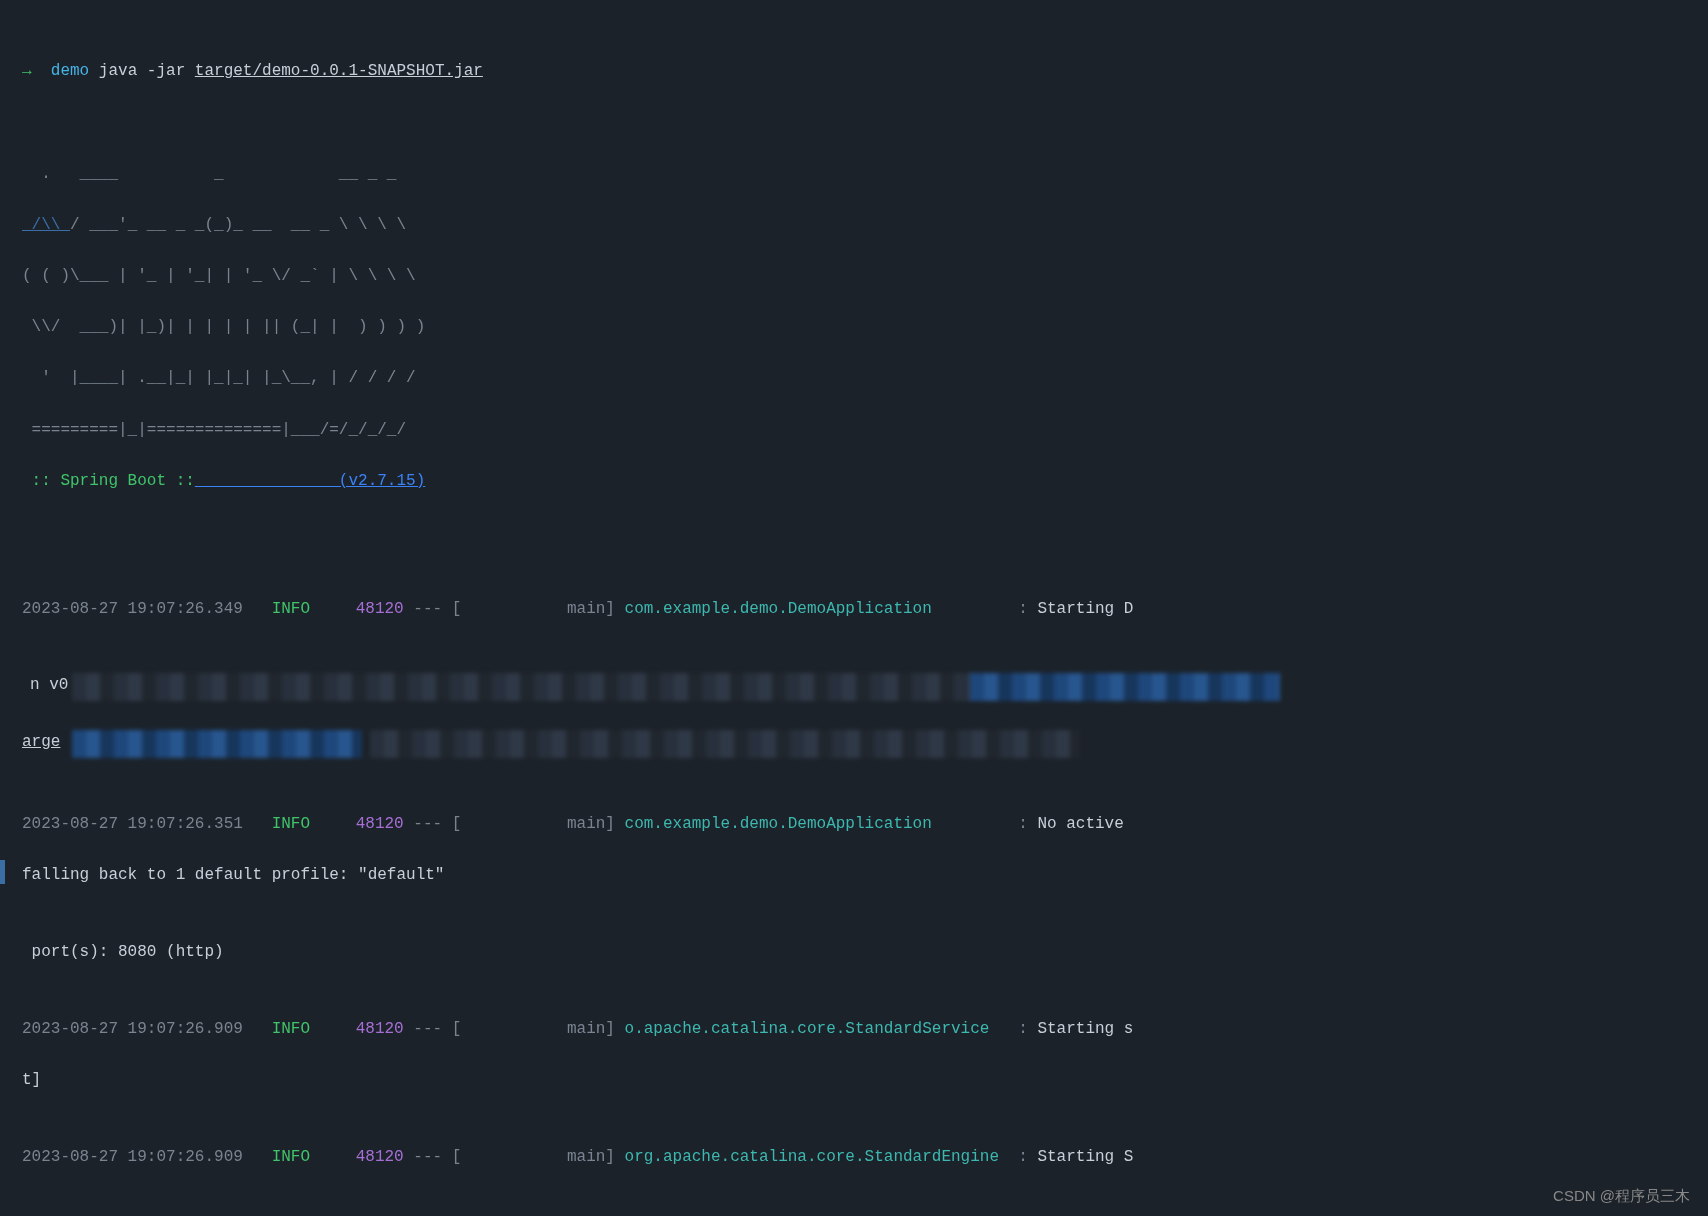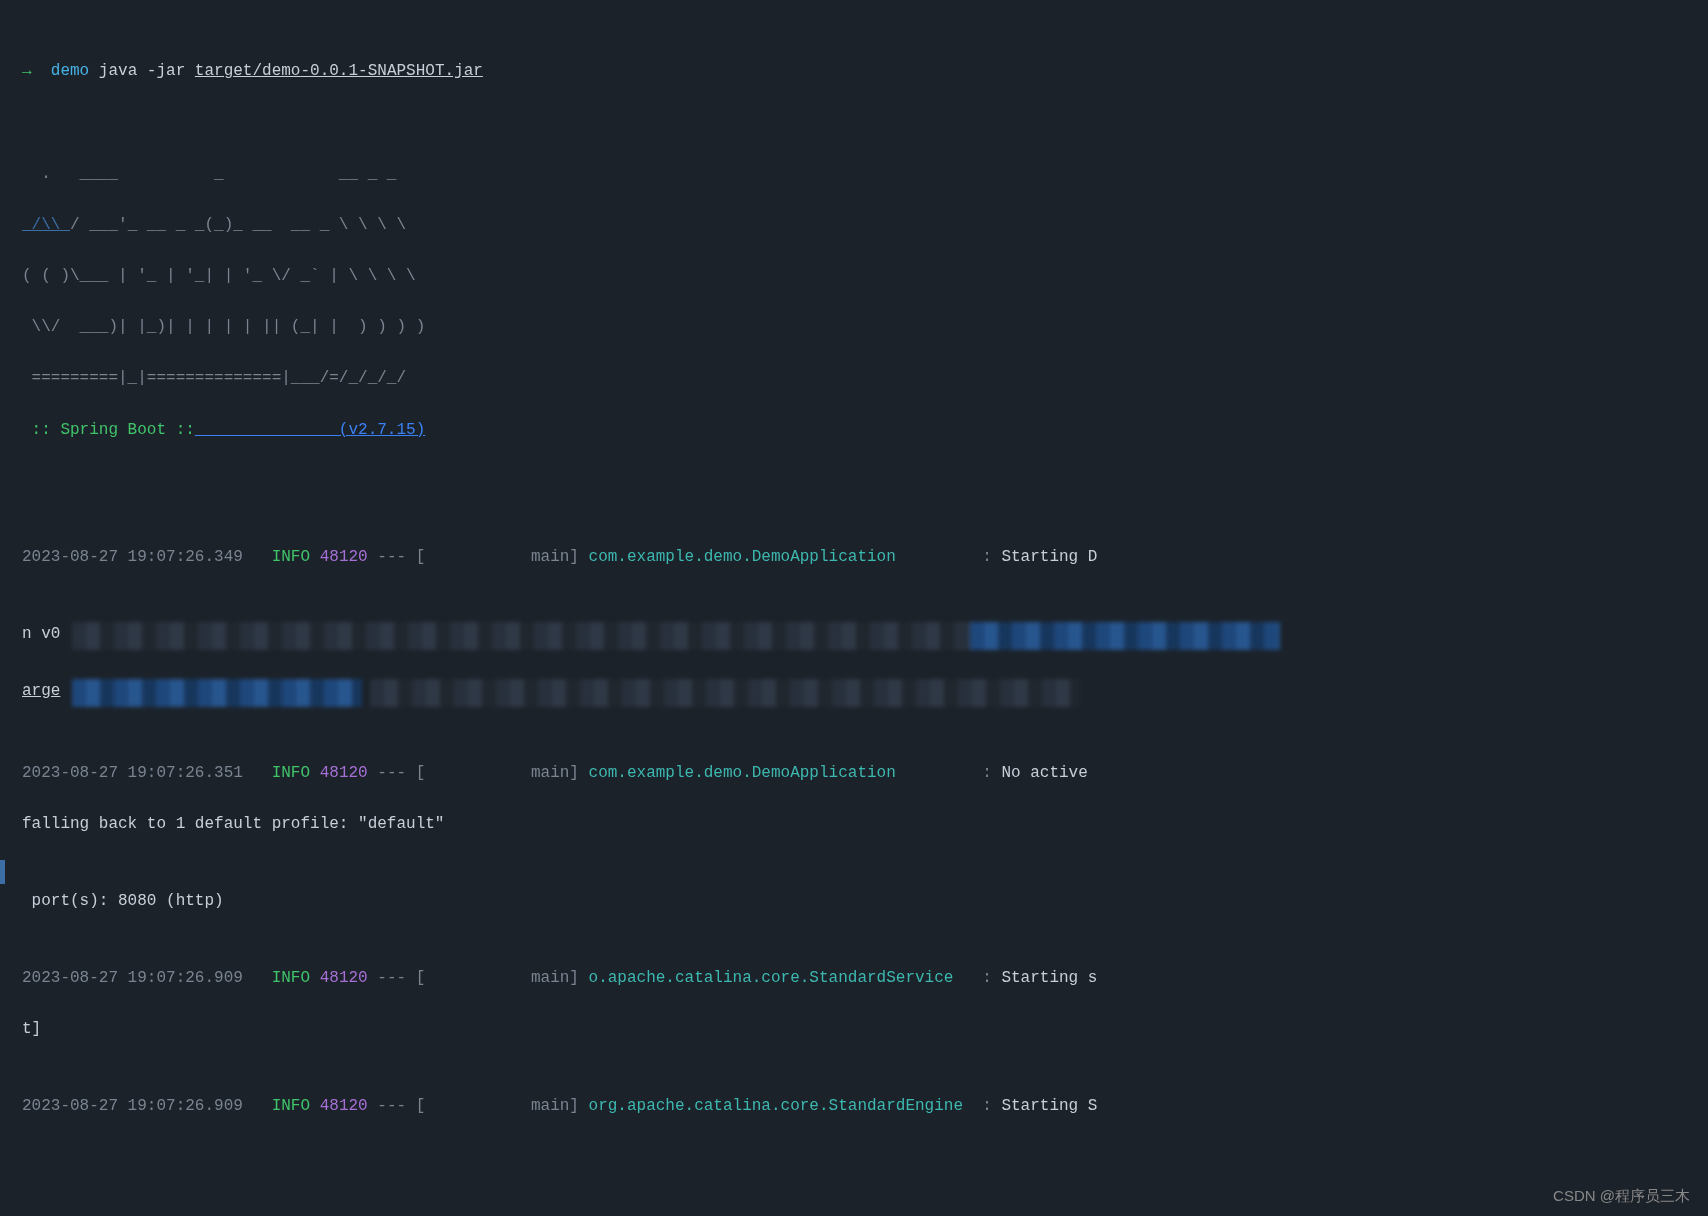--- a/index.html
+++ b/index.html
@@ -8,21 +8,21 @@
   .prompt-arrow{color:#3fc46a;}
   .prompt-dir{color:#46b3e6;}
   .cmd{color:#c7cfd9;}
   .jar-path{color:#c7cfd9;text-decoration:underline;}
   .banner{color:#7a8491;padding-left:22px;}
   .banner-link{color:#3a6ea5;text-decoration:underline;}
   .spring-label{color:#3fc46a;}
   .version{color:#3b82f6;text-decoration:underline;}
   .ts{color:#7a8491;}
   .info{color:#3fc46a;}
-  .pid{color:#a66fd6;}
+  .pid{color:#a66fd6;margin-left:36px;}
   .dash{color:#7a8491;}
   .thread{color:#7a8491;}
   .logger{color:#3db8b0;}
   .colon{color:#7a8491;}
   .msg{color:#c7cfd9;}
   .wrap{color:#c7cfd9;padding-left:22px;}
   .blur-row{position:relative;height:31px;}
   .blur-box{position:absolute;left:0;top:0;height:62px;background:repeating-linear-gradient(90deg,#2a3340 0 14px,#333d4c 14px 28px,#22282f 28px 42px);filter:blur(2px);opacity:0.85;}
   .blur-blue{background:repeating-linear-gradient(90deg,#1f4e8a 0 14px,#2a5fa0 14px 28px,#173a66 28px 42px);}
   .watermark{position:absolute;bottom:8px;right:18px;color:#888;font-family:Arial,sans-serif;font-size:15px;margin-top:44px;}
@@ -32,27 +32,28 @@
 <body>
 
 <div class="terminal">
 
 <div class="line"><span class="prompt-arrow">→</span>  <span class="prompt-dir">demo</span> <span class="cmd">java -jar </span><span class="jar-path">target/demo-0.0.1-SNAPSHOT.jar</span></div>
 <div class="line"> </div>
 <div class="banner">  .   ____          _            __ _ _</div>
 <div class="banner"><span class="banner-link"> /\\ </span><span>/ ___'_ __ _ _(_)_ __  __ _ \ \ \ \</span></div>
 <div class="banner">( ( )\___ | '_ | '_| | '_ \/ _` | \ \ \ \</div>
 <div class="banner"> \\/  ___)| |_)| | | | | || (_| |  ) ) ) )</div>
+<div class="banner">  '  |____| .__|_| |_|_| |_\__, | / / / /</div>
 <div class="banner"> =========|_|==============|___/=/_/_/_/</div>
 <div class="banner"><span class="spring-label"> :: Spring Boot ::</span><span class="version">               (v2.7.15)</span></div>
 <div class="line"> </div>
 
 <div class="line"><span class="ts">2023-08-27 19:07:26.349</span>   <span class="info">INFO</span> <span class="pid">48120</span><span class="dash"> --- [           </span><span class="thread">main</span><span class="thread">] </span><span class="logger">com.example.demo.DemoApplication        </span><span class="colon"> : </span><span class="msg">Starting D</span></div>
 
-<div class="blur-row"><span class="wrap" style="position:absolute;left:0;text-align:right;">n v0</span><div class="blur-box" style="left:72px;width:900px;height:28px;"></div><div class="blur-box blur-blue" style="left:970px;width:310px;height:28px;"></div></div>
+<div class="blur-row"><span class="wrap" style="position:absolute;left:8px;text-align:right;">n v0</span><div class="blur-box" style="left:72px;width:900px;height:28px;"></div><div class="blur-box blur-blue" style="left:970px;width:310px;height:28px;"></div></div>
 <div class="blur-row"><span class="wrap banner-link" style="position:absolute;left:0;text-decoration:underline;">arge</span><div class="blur-box blur-blue" style="left:72px;width:290px;height:28px;"></div><div class="blur-box" style="left:370px;width:710px;height:28px;"></div></div>
 
 <div class="line"><span class="ts">2023-08-27 19:07:26.351</span>   <span class="info">INFO</span> <span class="pid">48120</span><span class="dash"> --- [           </span><span class="thread">main</span><span class="thread">] </span><span class="logger">com.example.demo.DemoApplication        </span><span class="colon"> : </span><span class="msg">No active </span></div>
 <div class="wrap">falling back to 1 default profile: "default"</div>
 
 <div class="wrap"> port(s): 8080 (http)</div>
 
 <div class="line"><span class="ts">2023-08-27 19:07:26.909</span>   <span class="info">INFO</span> <span class="pid">48120</span><span class="dash"> --- [           </span><span class="thread">main</span><span class="thread">] </span><span class="logger">o.apache.catalina.core.StandardService  </span><span class="colon"> : </span><span class="msg">Starting s</span></div>
 <div class="wrap">t]</div>
 

